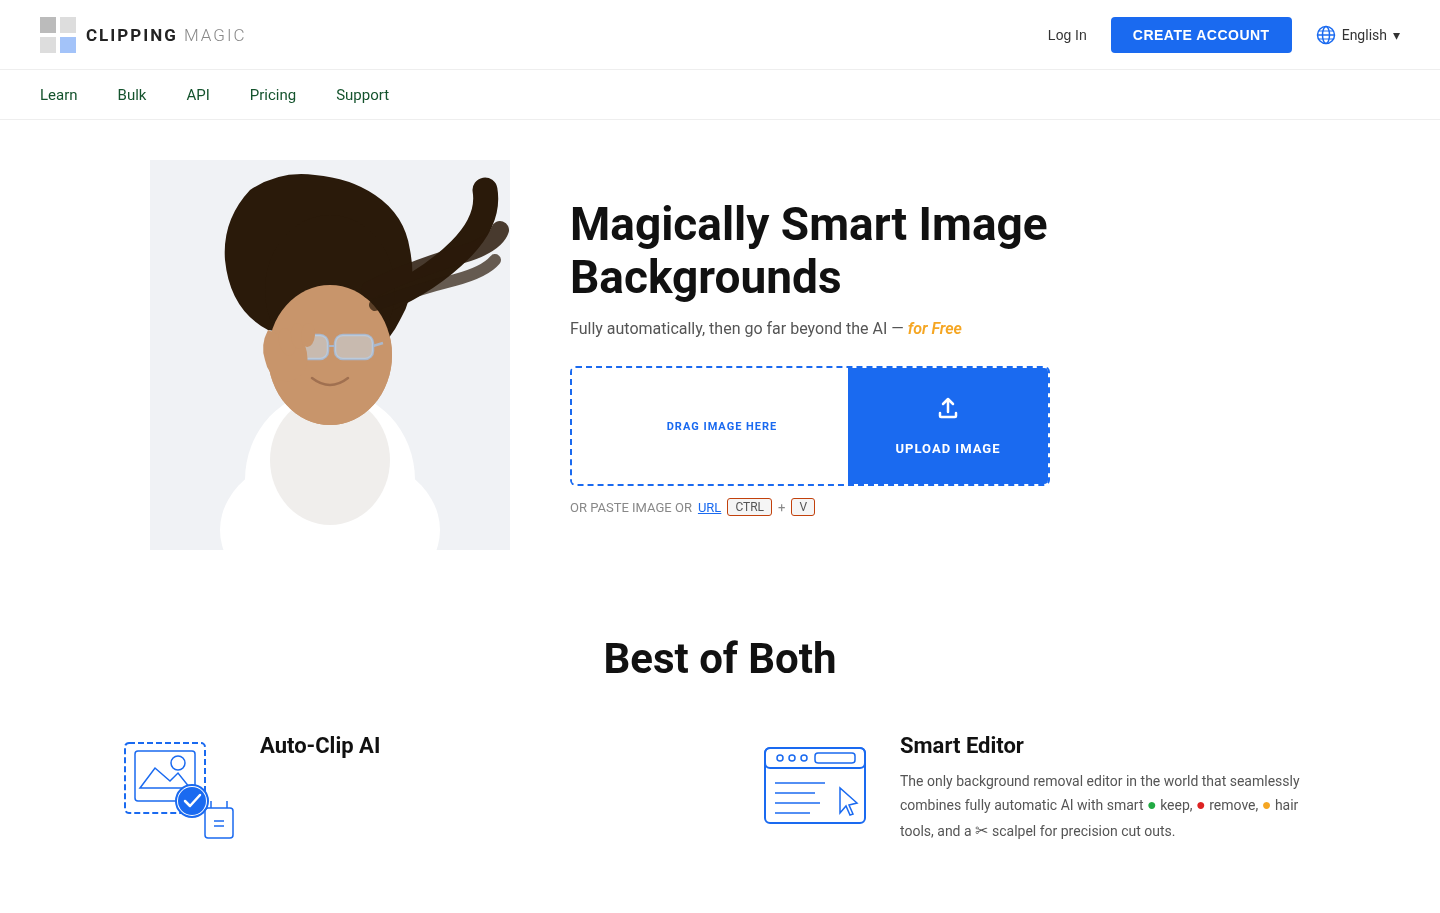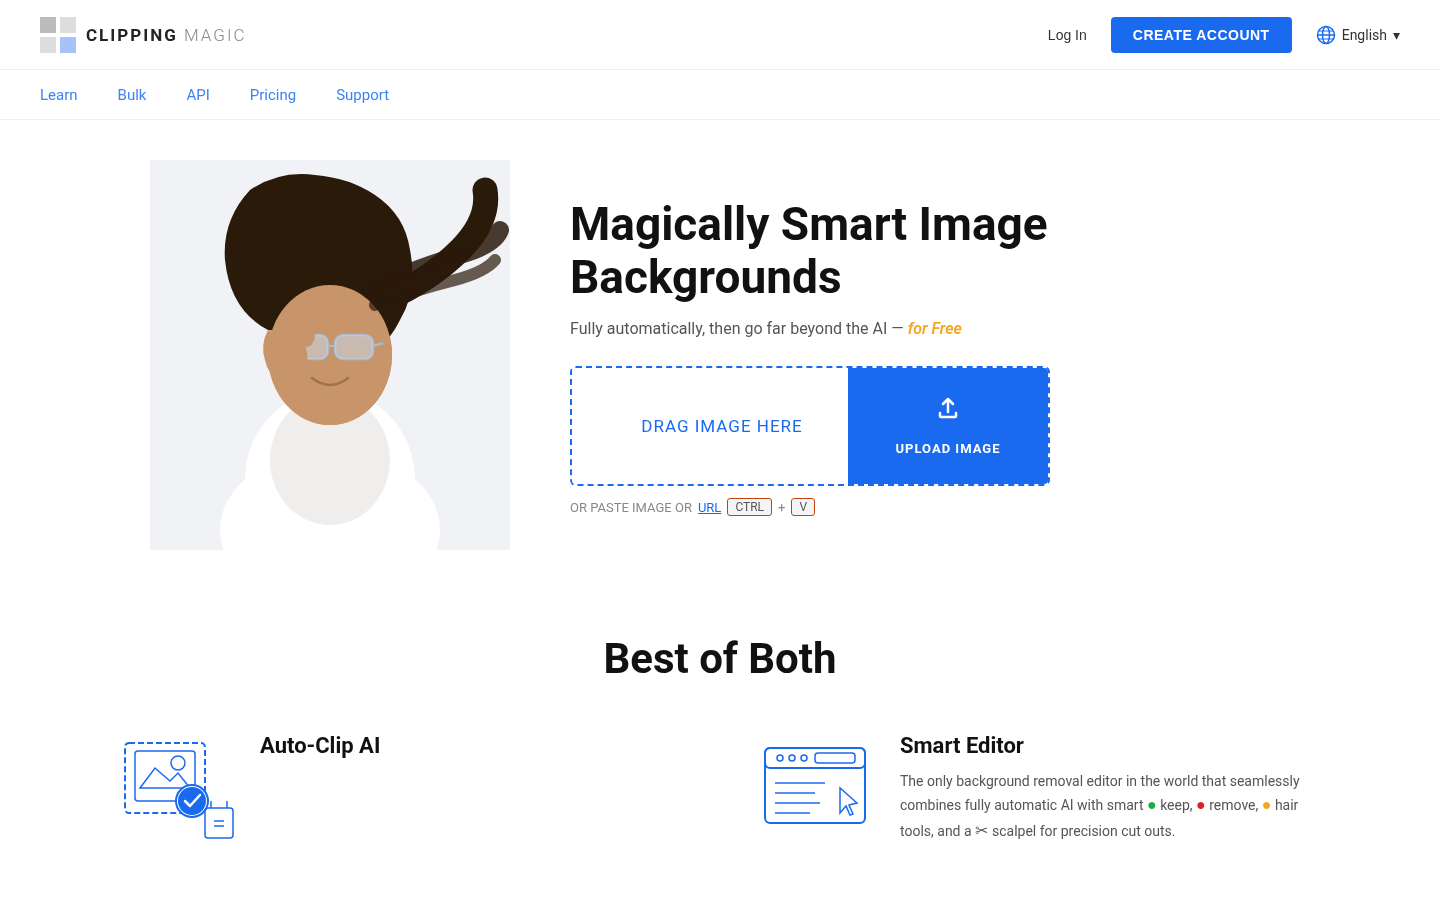--- a/index.html
+++ b/index.html
@@ -74,21 +74,21 @@
     nav {
       display: flex;
       align-items: center;
       gap: 40px;
       padding: 0 40px;
       height: 50px;
       border-bottom: 1px solid #eee;
     }
     nav a {
       font-size: 15px;
-      color: #3b82f6;
+      color: #14532d;
       text-decoration: none;
       cursor: pointer;
     }
 
     
     .hero {
       display: flex;
       align-items: center;
       padding: 40px 80px 60px 80px;
       gap: 60px;
@@ -130,22 +130,22 @@
     }
     .drag-zone {
       flex: 1;
       display: flex;
       align-items: center;
       justify-content: center;
       background: #fff;
       cursor: pointer;
     }
     .drag-zone-text {
-      font-size: 17px;
-      font-weight: 400;
+      font-size: 11px;
+      font-weight: 700;
       letter-spacing: 1px;
       color: #1a6af0;
       margin-left: 24px;
     }
     .upload-btn-zone {
       width: 200px;
       background: #1a6af0;
       display: flex;
       flex-direction: column;
       align-items: center;

